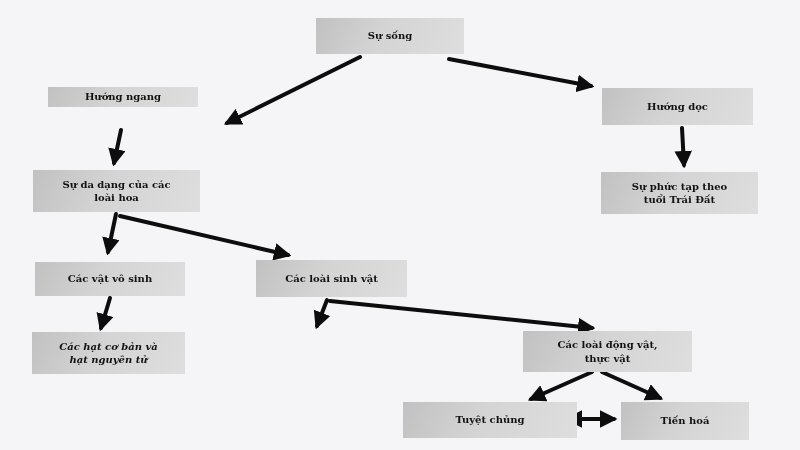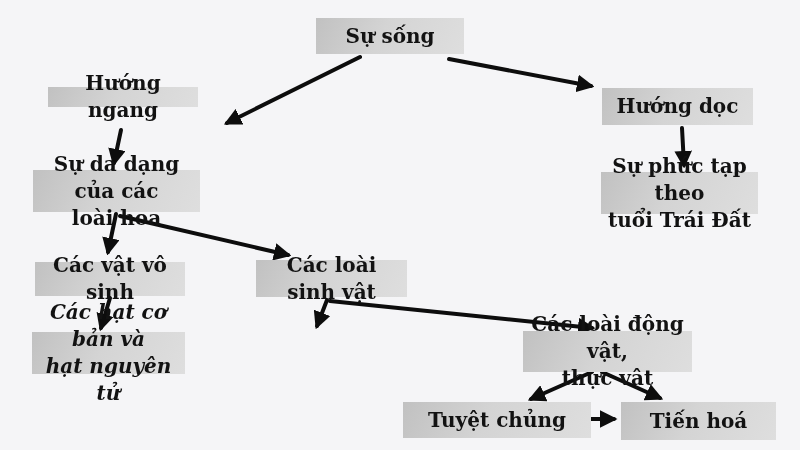--- a/index.html
+++ b/index.html
@@ -32,21 +32,21 @@
     position: absolute;
     box-sizing: border-box;
     display: flex;
     align-items: center;
     justify-content: center;
     text-align: center;
     padding: 4px 6px;
     background: linear-gradient(115deg, #c1c1c1 0%, #d4d4d4 45%, #dedede 100%);
     color: #121212;
     font-weight: bold;
-    font-size: 20px;
+    font-size: 10px;
     line-height: 1.35;
     white-space: pre-line;
   }
 </style>
 </head>
 <body>
 
 <div class="canvas">
 
   <svg class="connector-layer" width="800" height="450" viewBox="0 0 800 450" xmlns="http://www.w3.org/2000/svg">
@@ -85,17 +85,17 @@
 
   <div class="node" style="left:256px; top:260px; width:151px; height:37px;text-align:center;">Các loài sinh vật</div>
 
   <div class="node" style="left:32px;  top:332px; width:153px; height:42px;font-style:italic;">Các hạt cơ bản và
 hạt nguyên tử</div>
 
 
   <div class="node" style="left:523px; top:331px; width:169px; height:41px;">Các loài động vật,
 thực vật</div>
 
-  <div class="node" style="left:403px; top:402px; width:188px; height:36px;">Tuyệt chủng</div>
+  <div class="node" style="left:403px; top:402px; width:174px; height:36px;">Tuyệt chủng</div>
 
-  <div class="node" style="left:621px; top:402px; width:155px; height:38px;">Tiến hoá</div>
+  <div class="node" style="left:621px; top:402px; width:128px; height:38px;">Tiến hoá</div>
 
 </div>
 
 </body></html>

